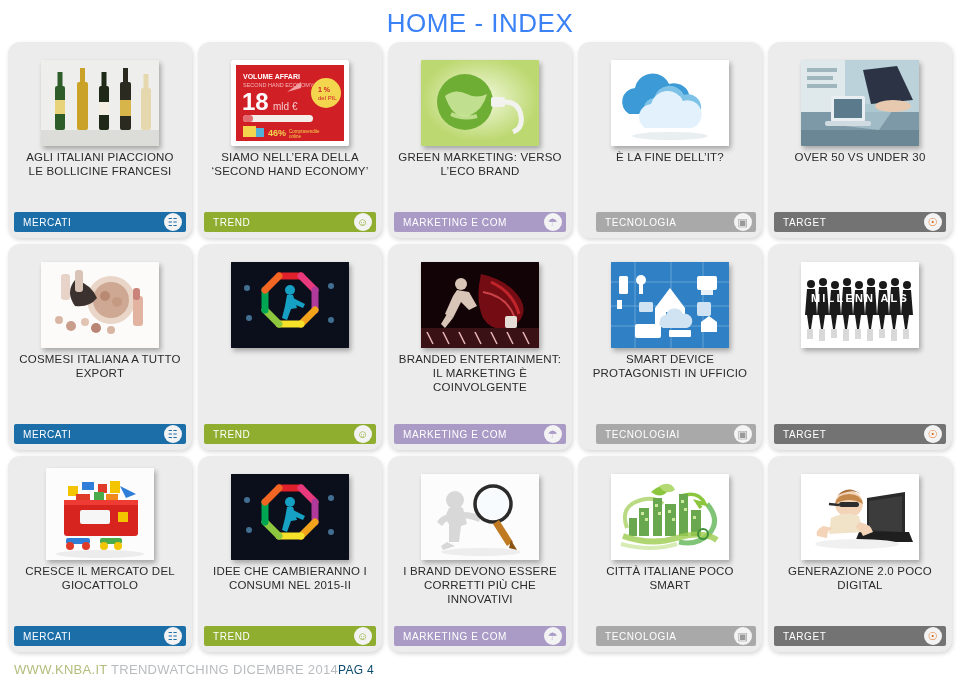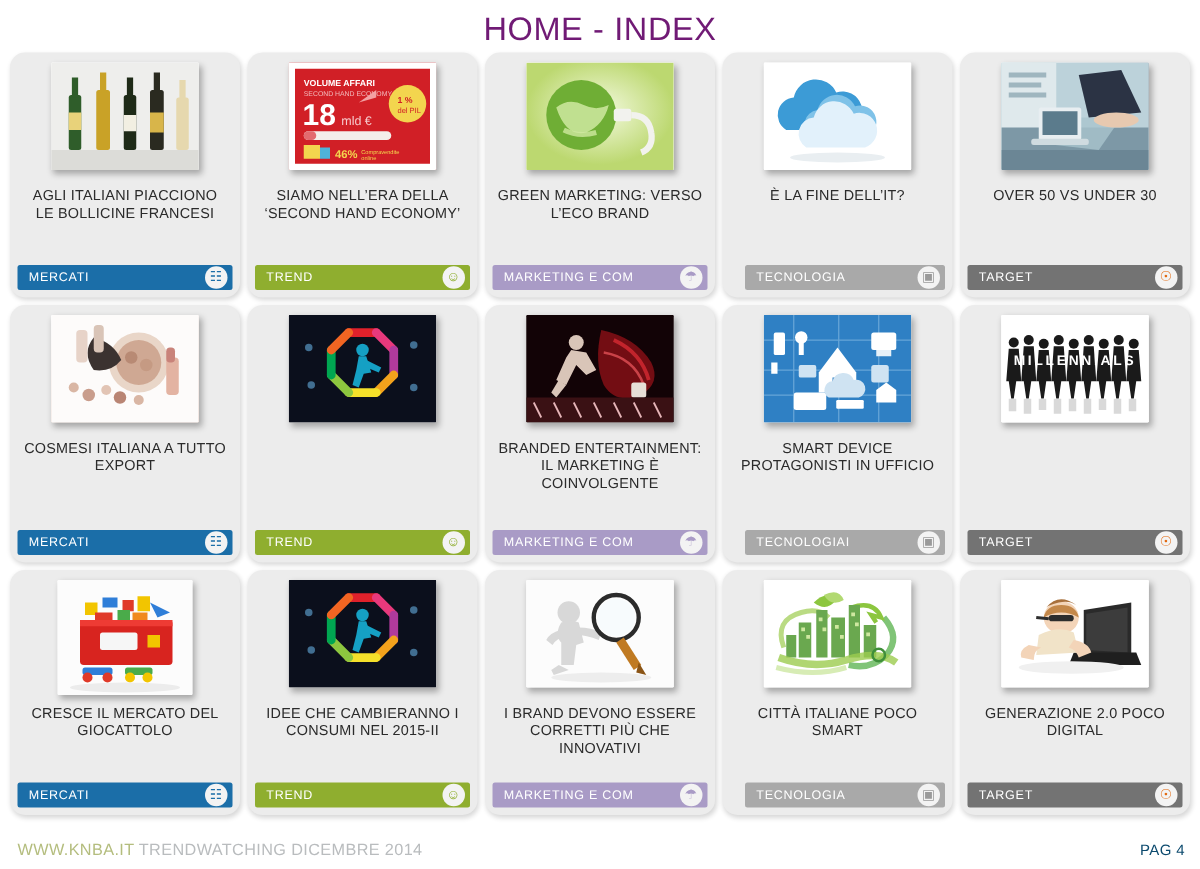--- a/index.html
+++ b/index.html
@@ -10,21 +10,21 @@
     overflow: hidden;
   }
 
   .page { position: relative; width: 960px; height: 695px; background:#fff; }
 
   
   .page-title {
     text-align: center;
     font-size: 26px;
     letter-spacing: 0.5px;
-    color: #701a75;
+    color: #3b82f6;
     font-weight: 400;
     padding-top: 6px;
     height: 40px;
     line-height: 34px;
   }
 
   
   .grid {
     position: absolute;
     top: 42px; left: 8px;
@@ -42,21 +42,21 @@
     border-radius: 12px;
     display: flex;
     flex-direction: column;
     align-items: center;
     box-shadow: 1px 2px 4px rgba(0,0,0,.16);
     padding: 8px 6px 0 6px;
   }
 
   .thumb-wrap {
     height: 96px;
-    display: flex; align-items: flex-start; justify-content: center;
+    display: flex; align-items: flex-end; justify-content: center;
     width: 100%;
   }
   .thumb {
     width: 118px; height: 86px;
     background: #fff;
     box-shadow: 2px 3px 5px rgba(0,0,0,.30);
     position: relative;
     overflow: hidden;
     border-radius: 1px;
   }
@@ -102,22 +102,22 @@
 
   .tag.mercati .tag-icon    { color: #1b6ea8; }
   .tag.trend .tag-icon      { color: #8fae2f; }
   .tag.marketing .tag-icon  { color: #a99bc6; }
   .tag.tecnologia .tag-icon { color: #9a9a9a; }
   .tag.target .tag-icon     { color: #e2670d; }
 
   
   .footer {
     position: absolute;
-    left: 14px; right: 12px; bottom: 8px;
-    display: flex; justify-content: space-between; align-items: baseline;
+    left: 14px; right: 12px; bottom: 18px;
+    display: flex; justify-content: flex-start; align-items: baseline;
     font-size: 13px;
     letter-spacing: .3px;
   }
   .footer .site { color: #b4bd7e; }
   .footer .meta { color: #b9bcbe; }
   .footer .pag  { color: #0c4a6e; font-size: 12px; }
   .footer .left { white-space: nowrap; }
 
   
   .art { position:absolute; inset:0; }

